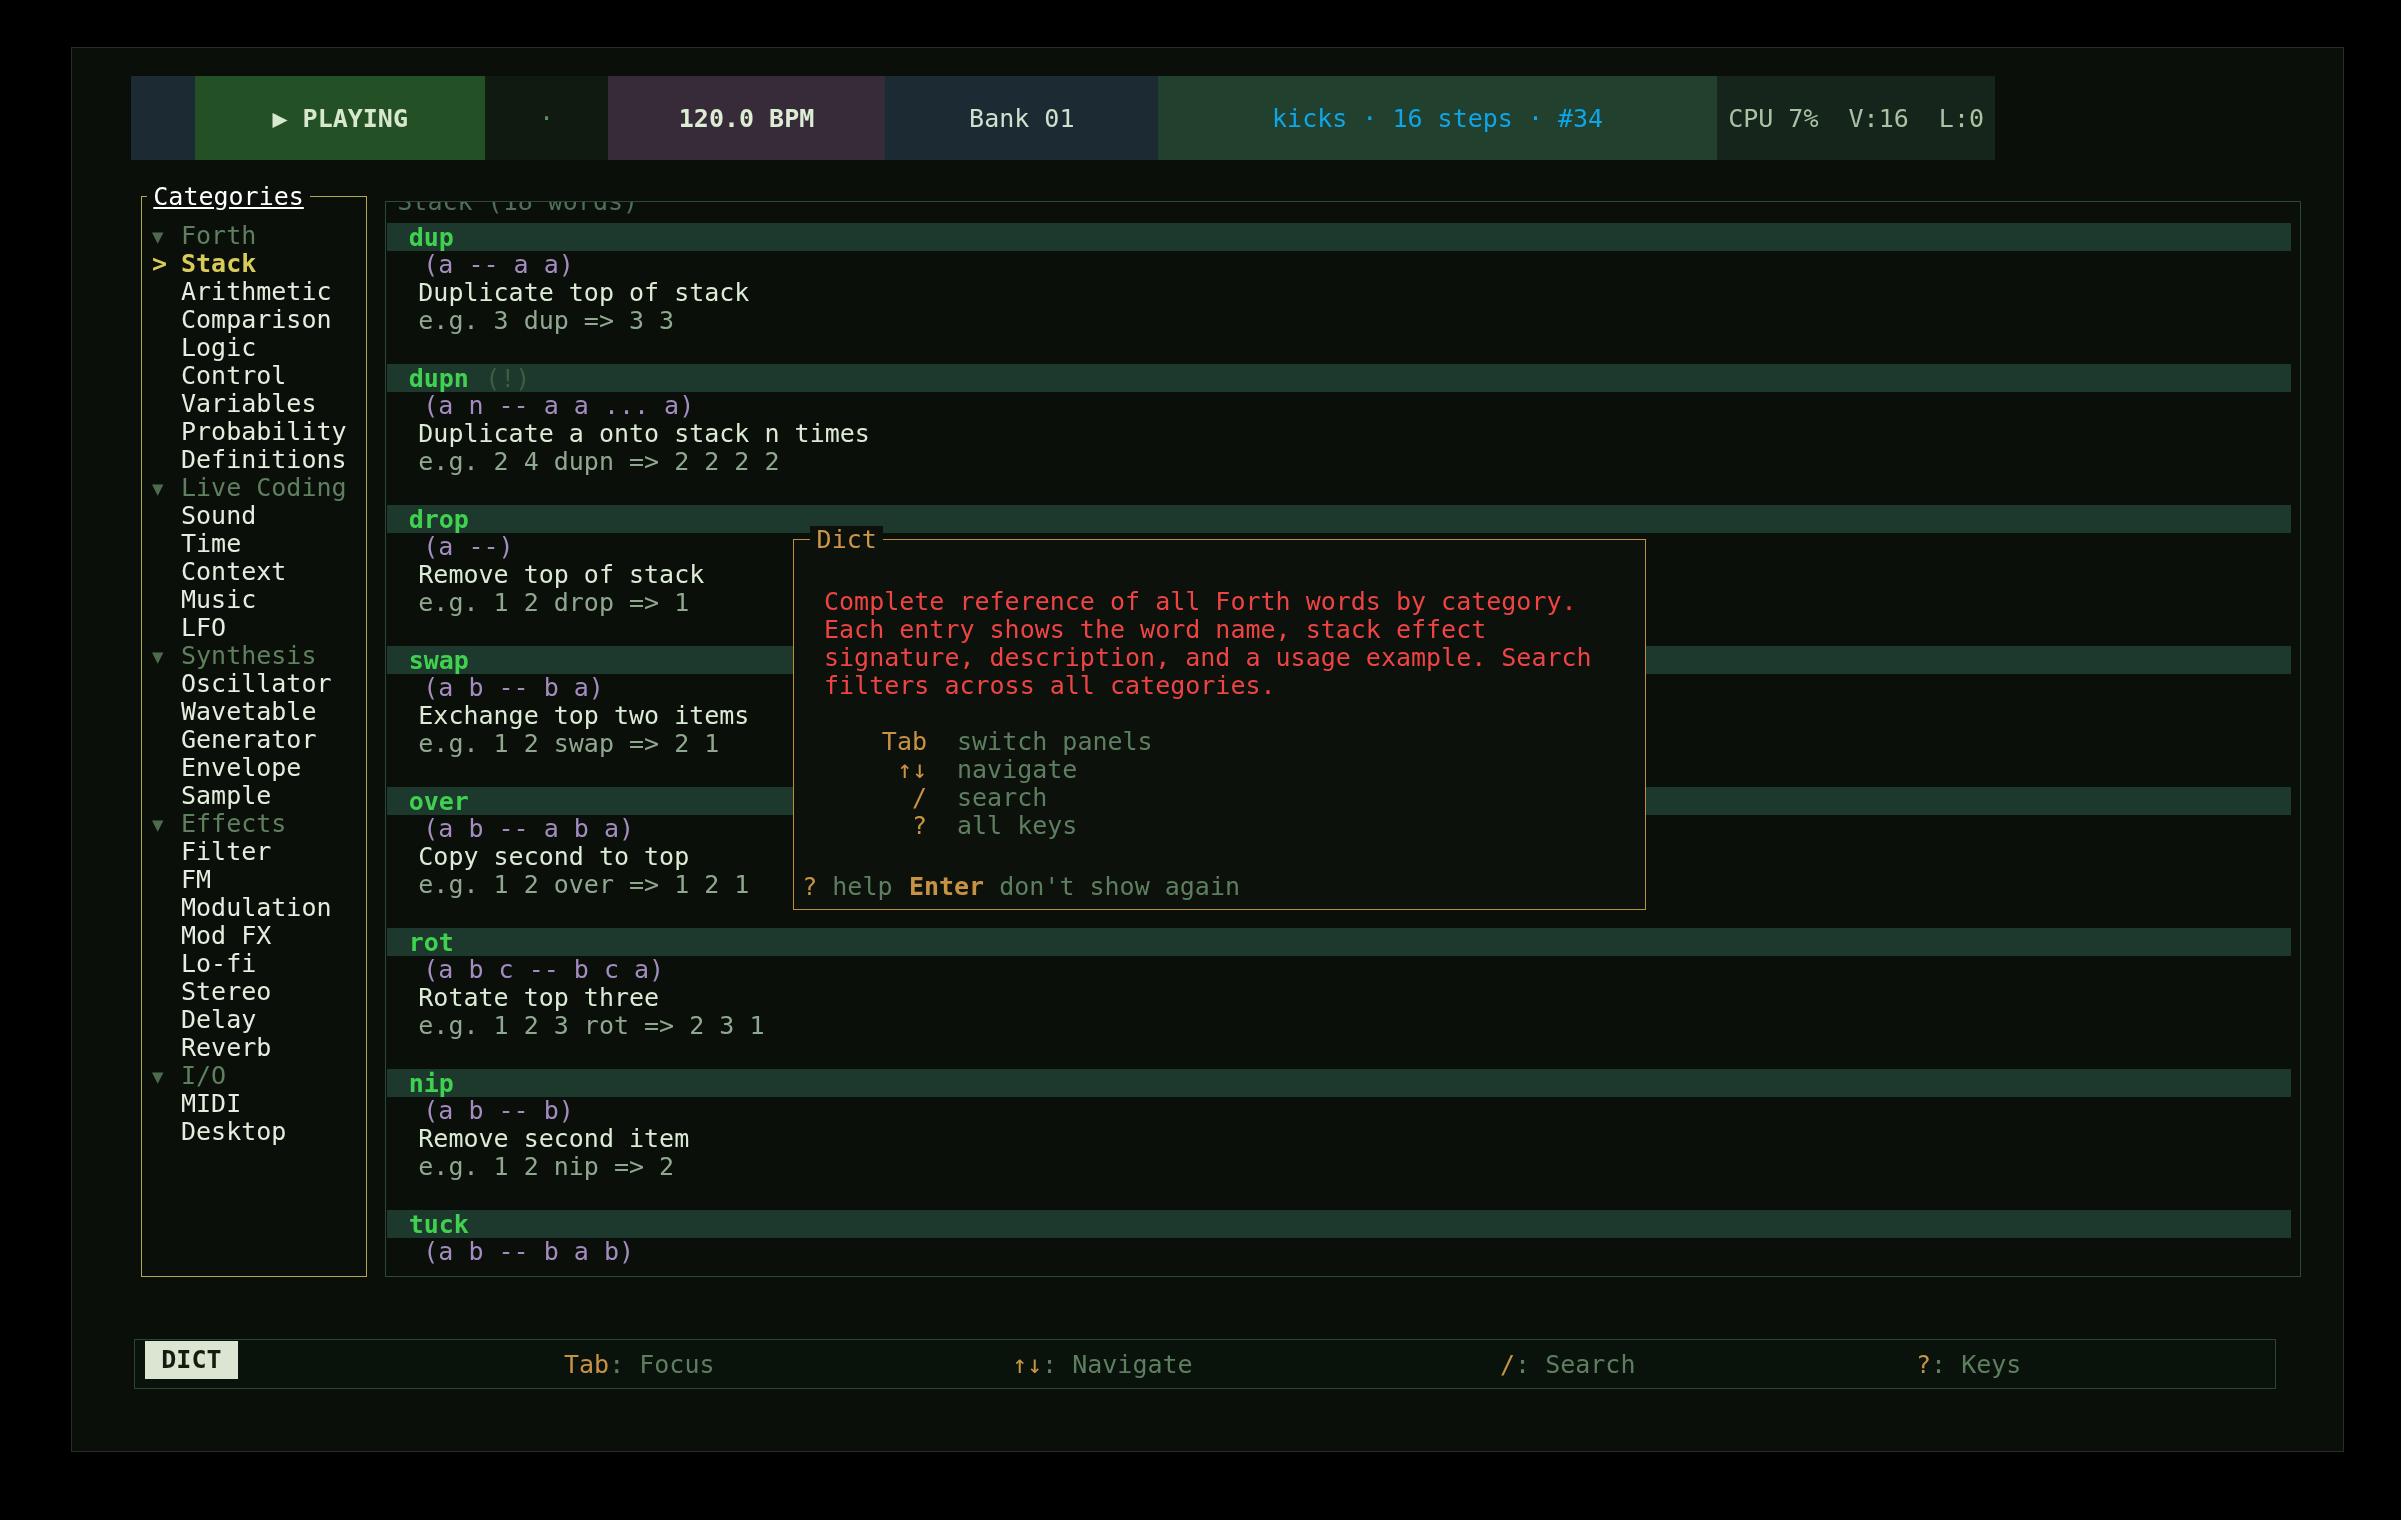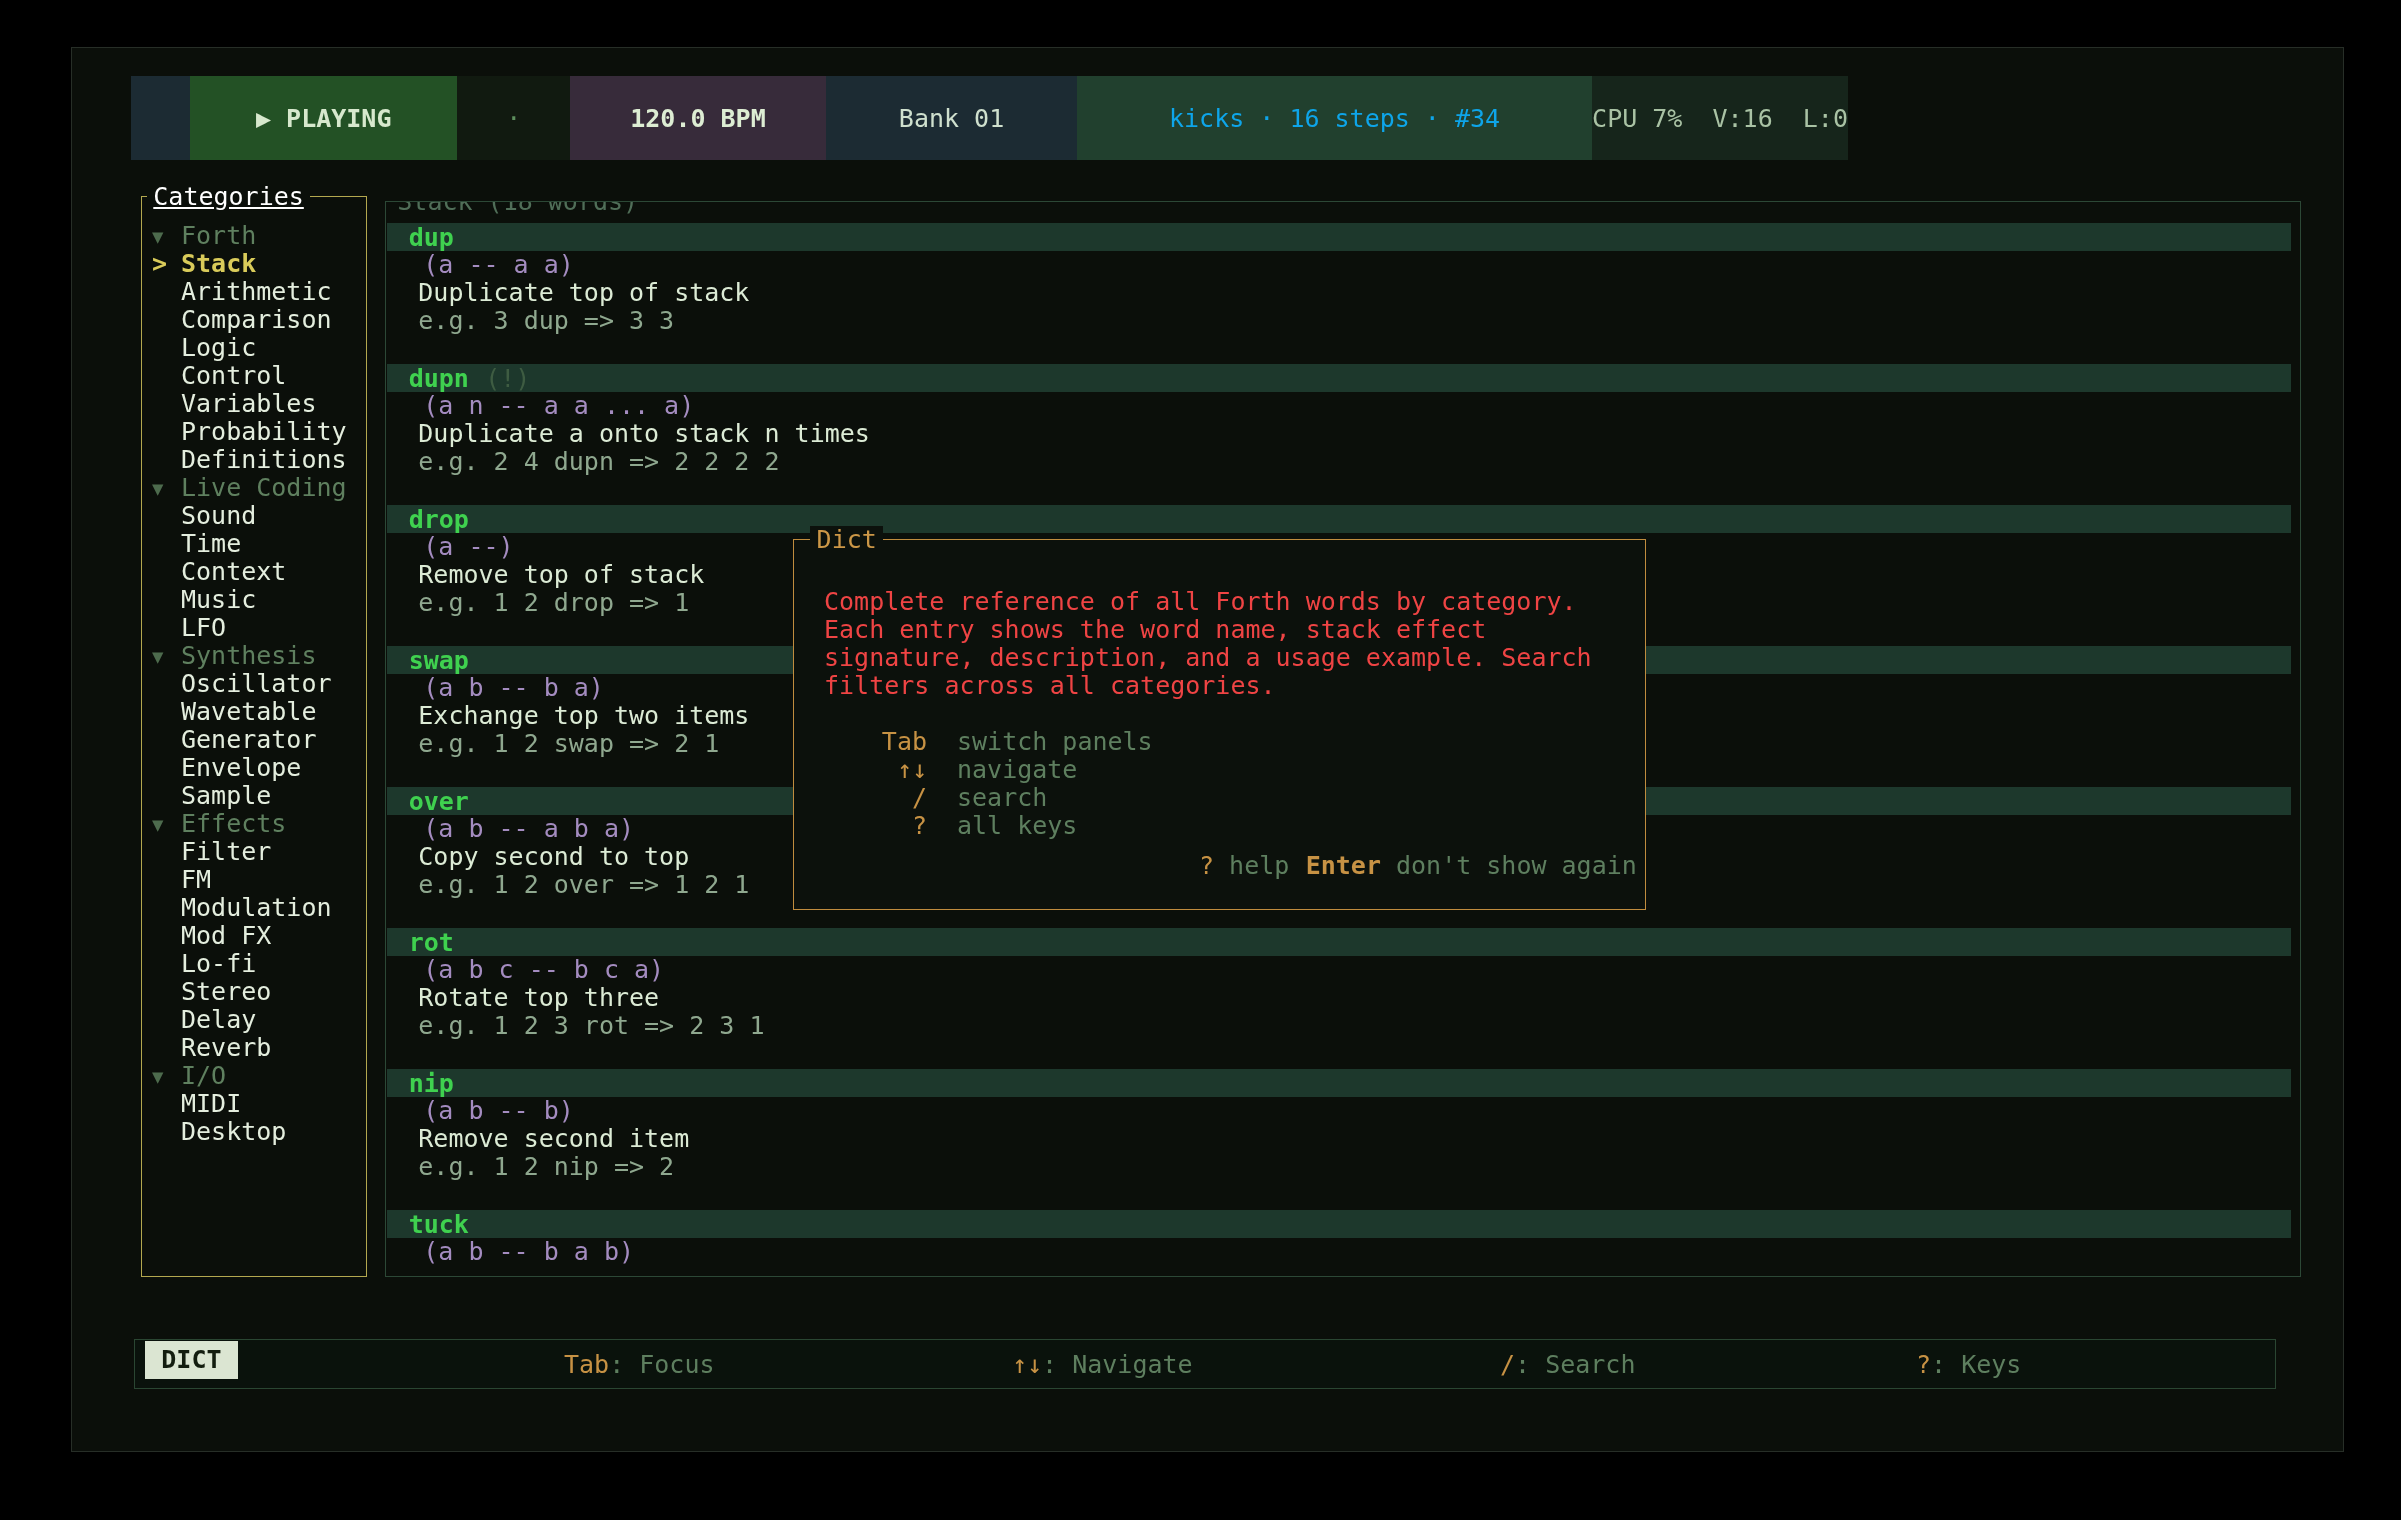--- a/index.html
+++ b/index.html
@@ -23,21 +23,21 @@
     --modal-border:#c08c3e;
   }
   html,body{margin:0;padding:0;background:#000;width:2401px;height:1521px;overflow:hidden;}
   body{font-family:"DejaVu Sans Mono", monospace;font-size:25px;color:var(--desc-white);}
   .t{white-space:pre;}
 
   .screen{position:absolute;left:71px;top:47px;width:2273px;height:1405px;
           background:var(--window-bg);border:1.3px solid #272e27;box-sizing:border-box;}
 
   
-  .topbar{position:absolute;left:59px;top:28px;width:1717px;height:84px;display:flex;border-radius:22px;}
+  .topbar{position:absolute;left:59px;top:28px;width:1864px;height:84px;display:flex;border-radius:22px;}
   .seg{height:84px;display:flex;align-items:center;justify-content:center;}
   .seg-pad{width:74px;background:var(--teal-bg);}
   .seg-playing{width:334px;background:var(--playing-bg);color:#d7e8cd;font-weight:bold;}
   .seg-gap{width:141px;background:#111a10;color:#5d8f5d;}
   .seg-bpm{width:320px;background:var(--bpm-bg);color:#ddedd3;font-weight:bold;}
   .seg-bank{width:314px;background:var(--teal-bg);color:#cfe0ce;}
   .seg-pattern{width:644px;background:var(--pattern-bg);color:#0ea5e9;}
   .seg-cpu{width:320px;background:var(--cpu-bg);color:#a9c2a4;}
 
   
@@ -70,21 +70,21 @@
   
   .modal{left:721px;top:491px;width:853px;height:371px;border:1.3px solid var(--modal-border);
          background:#0c110c;z-index:10;}
   .modal .legend{left:16.3px;color:#cc9747;background:#0c110c;}
   .modal-body{padding-top:48px;}
   .modal-body div{height:28px;line-height:28px;padding-left:30px;color:#ef4444;}
   .modal-keys{margin-top:28px;}
   .mkey-row{height:28px;line-height:28px;display:flex;}
   .mkey-row .mkey{flex:0 0 133px;text-align:right;color:var(--accent-orange);}
   .mkey-row .mlabel{margin-left:30px;color:var(--muted-green);}
-  .modal-footer{margin-top:12px;height:28px;line-height:28px;text-align:right;}
+  .modal-footer{margin-top:33px;height:28px;line-height:28px;text-align:left;}
   .modal-footer .fitem{margin:0 8.2px;}
   .modal-footer .fkey{color:var(--accent-orange);}
   .modal-footer .fkey.strong{font-weight:bold;}
   .modal-footer .flabel{color:var(--muted-green);}
 
   
   .statusbar{left:62px;top:1291px;width:2142px;height:50px;border:1.3px solid #2a4632;background:#0a120c;}
   .mode-badge{position:absolute;left:10px;top:1.3px;height:38px;line-height:38px;
               background:#dbe5d2;color:#131d0f;font-weight:bold;padding:0 16.3px;}
   .hint{position:absolute;top:50%;transform:translateY(-50%);}

